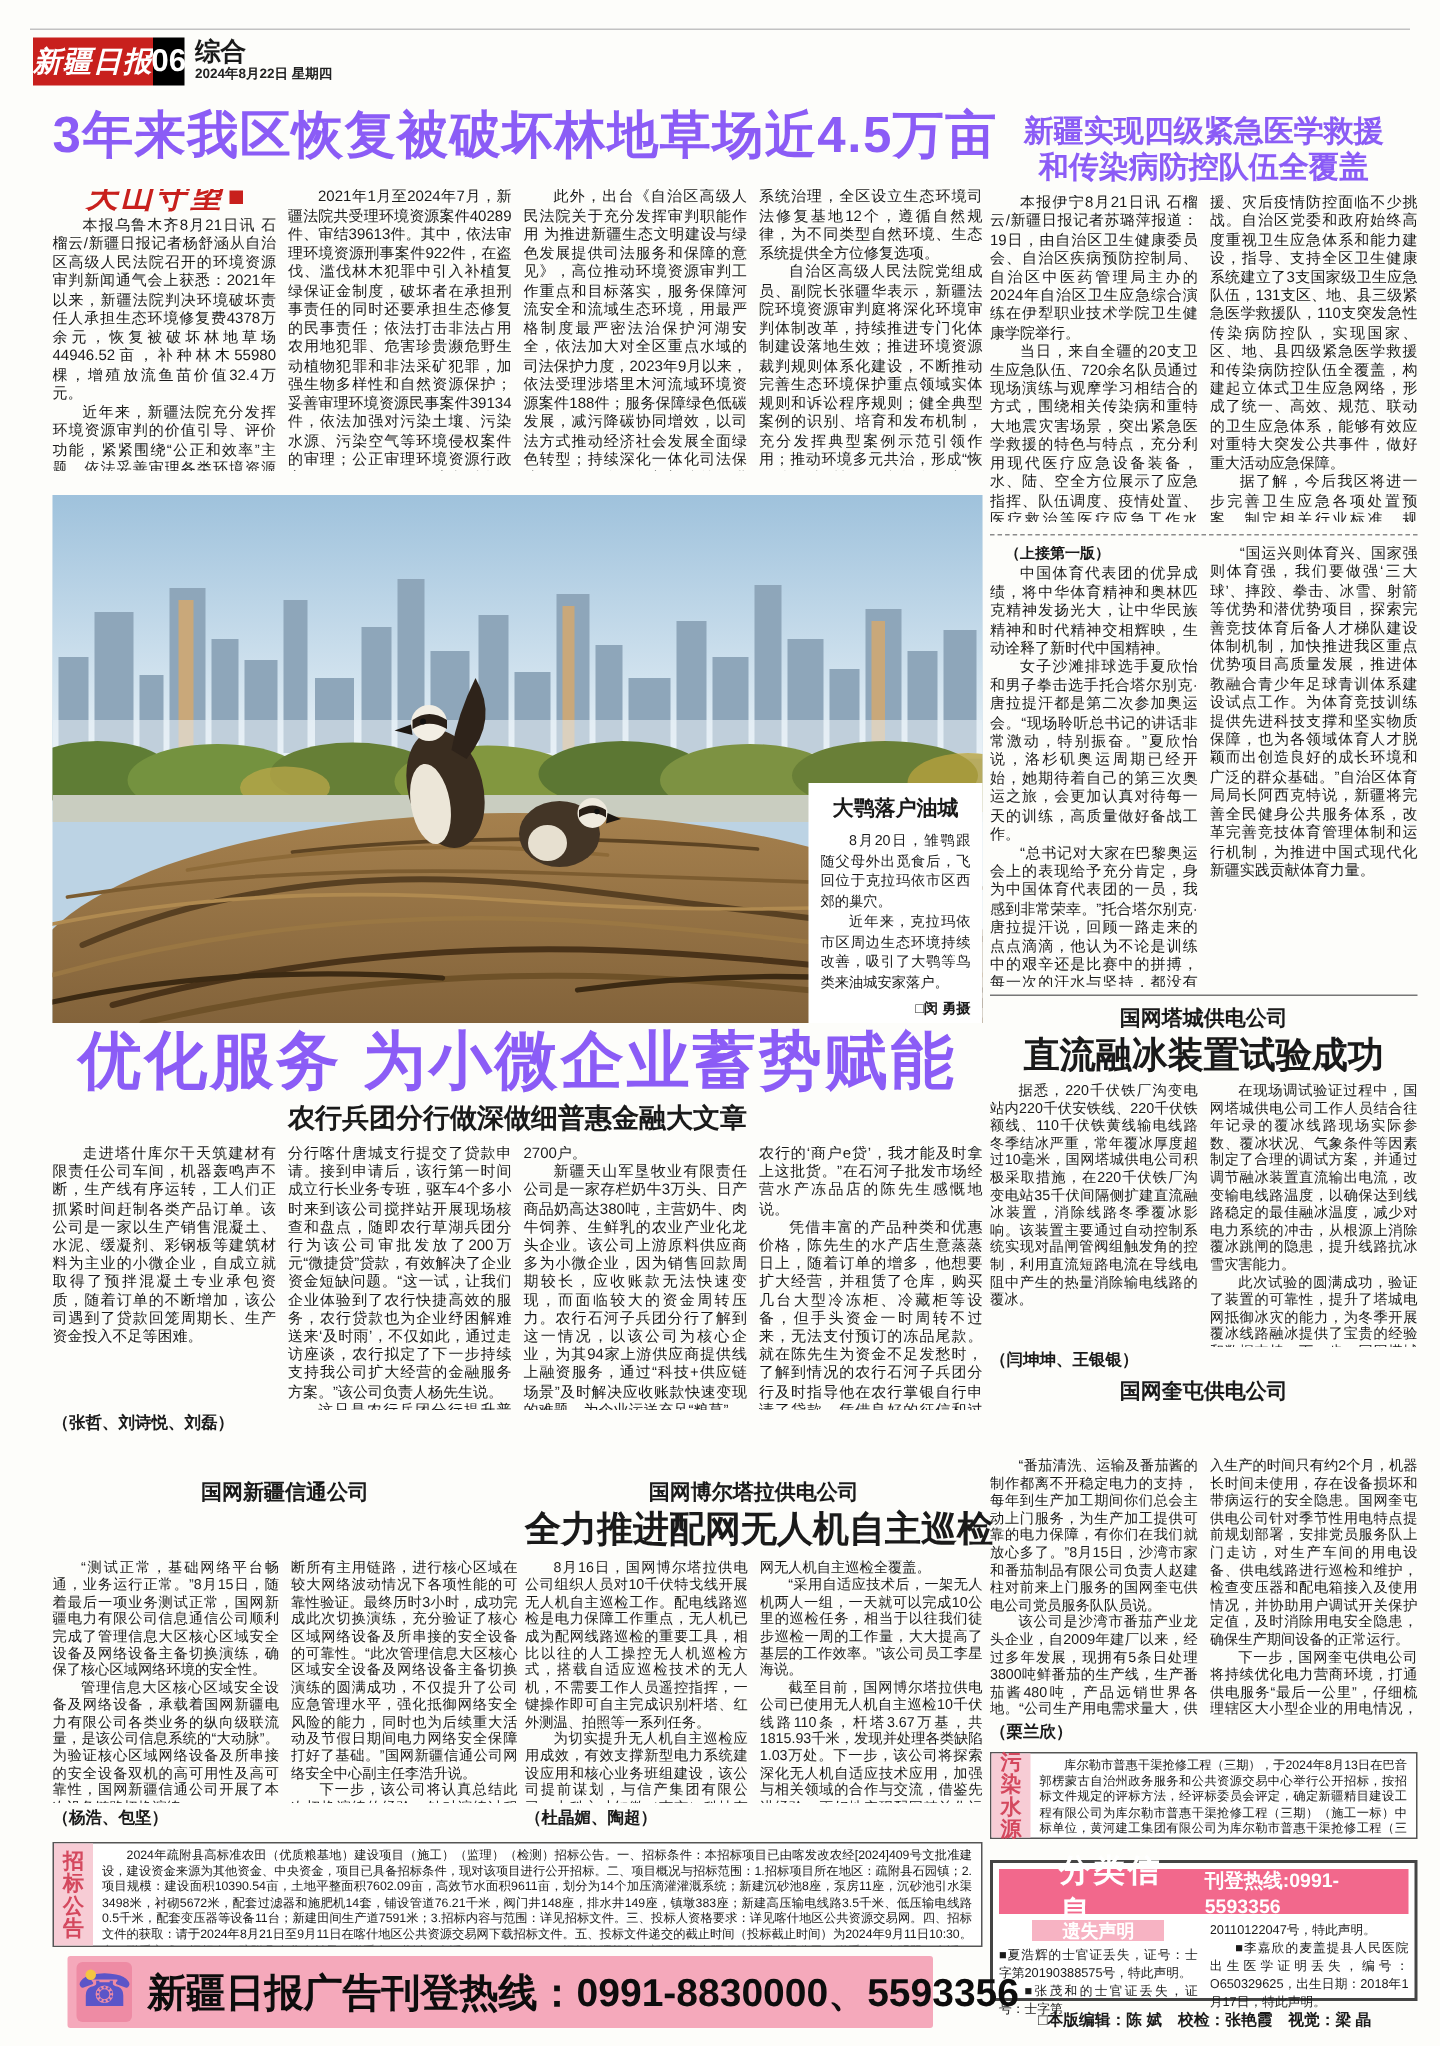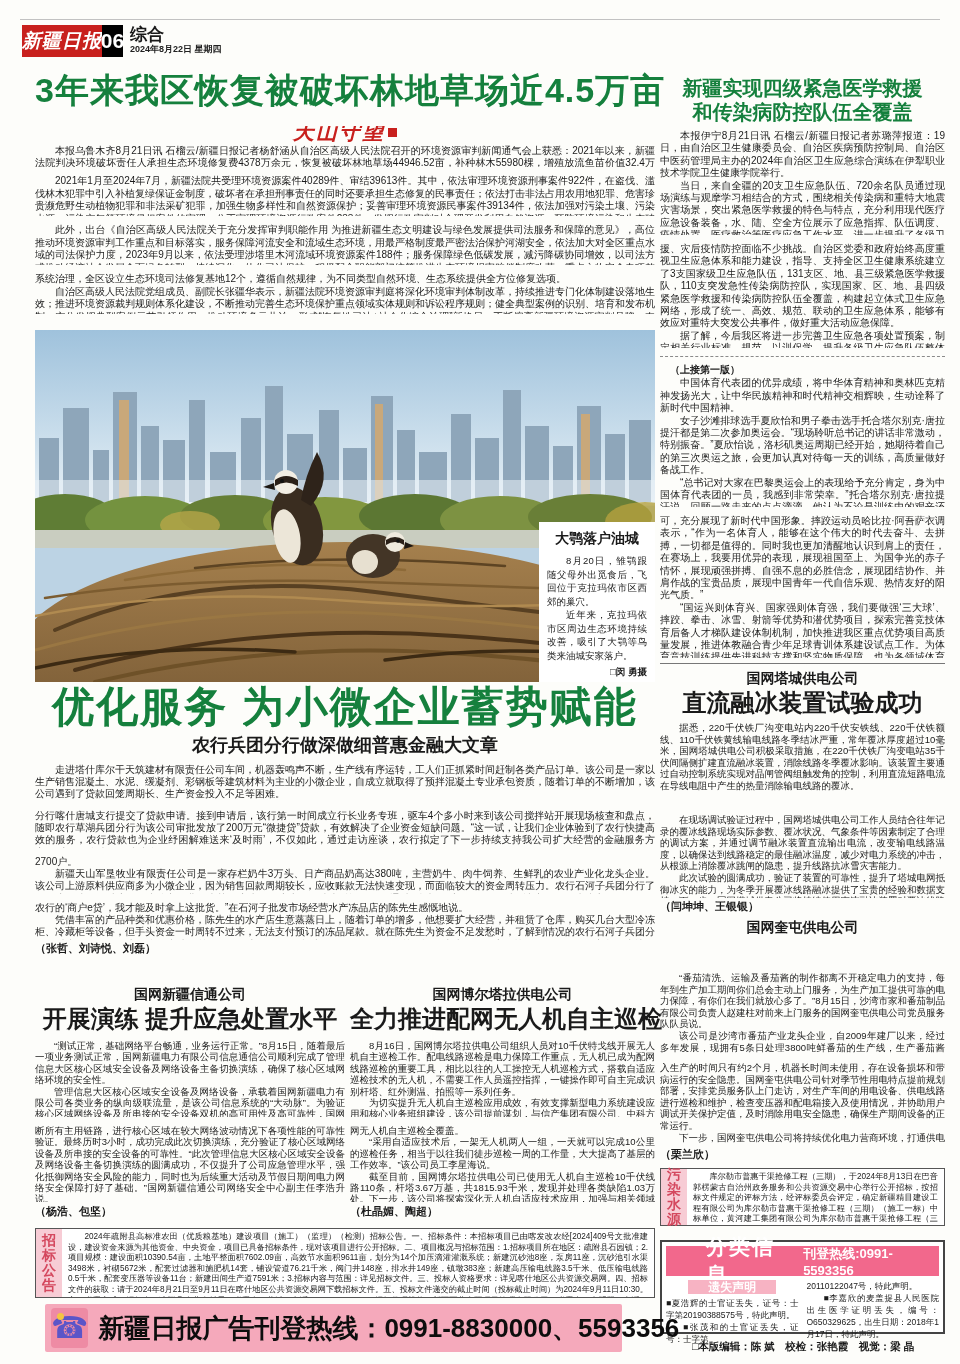--- a/index.html
+++ b/index.html
@@ -11,29 +11,29 @@
   .topline{position:absolute;left:20px;top:19px;width:920px;height:1px;background:#c2c2c2;}
   .masthead{position:absolute;left:22px;top:25px;display:flex;align-items:stretch;height:32px;}
   .logo{width:80px;background:#c8201d;color:#fff;font-weight:900;font-style:italic;
         font-size:19px;display:flex;align-items:center;justify-content:center;letter-spacing:1px;}
   .pageno{width:21px;background:#000000;color:#fff;font-weight:700;font-size:21px;
         display:flex;align-items:center;justify-content:center;}
   .sec{margin-left:7px;display:flex;flex-direction:column;justify-content:space-between;padding:1px 0;}
   .secname{font-size:17px;font-weight:900;line-height:17px;}
   .date{font-size:9px;color:#222;font-weight:700;}
   
-  .headline{position:absolute;font-weight:900;text-align:center;color:#15803d;white-space:nowrap;}
+  .headline{position:absolute;font-weight:900;text-align:center;color:#8b5cf6;white-space:nowrap;}
   #lead-headline{left:35px;top:70px;width:620px;font-size:34px;line-height:40px;letter-spacing:1px;}
   #med-headline{left:660px;top:76px;width:285px;font-size:20px;line-height:24px;}
   #fin-headline{left:35px;top:684px;width:620px;font-size:42px;line-height:46px;letter-spacing:2px;}
   #fin-sub{left:35px;top:733px;width:620px;font-size:18px;font-weight:600;text-align:center;}
   .org{position:absolute;font-size:14px;font-weight:900;text-align:center;}
   .art-head{position:absolute;font-weight:900;text-align:center;white-space:nowrap;}
   
-  .cols{position:absolute;display:flex;gap:8px;overflow:hidden;flex-direction:column;}
+  .cols{position:absolute;display:flex;gap:8px;overflow:hidden;}
   .cols>div{flex:1;overflow:hidden;}
   #lead-cols{left:35px;top:126px;width:620px;height:188px;font-size:10px;line-height:12.5px;}
   #med-cols{left:660px;top:130px;width:285px;height:218px;font-size:10px;line-height:12.4px;}
   #jump-cols{left:660px;top:364px;width:285px;height:294px;font-size:10px;line-height:12.4px;}
   #tc-cols{left:660px;top:722px;width:285px;height:176px;font-size:9.5px;line-height:11.6px;}
   #kt-cols{left:660px;top:972px;width:285px;height:172px;font-size:9.5px;line-height:11.6px;}
   #fin-cols{left:35px;top:764px;width:620px;height:176px;font-size:10px;line-height:12.2px;}
   #xt-cols{left:35px;top:1040px;width:310px;height:162px;font-size:9.5px;line-height:11.4px;}
   #bt-cols{left:350px;top:1040px;width:305px;height:162px;font-size:9.5px;line-height:11.4px;}
   .jtag{font-weight:900;text-indent:1em;margin-bottom:1px;}
@@ -249,21 +249,20 @@
     <div>
       <p class="jtag">（上接第一版）</p>
       <div>
           <p>中国体育代表团的优异成绩，将中华体育精神和奥林匹克精神发扬光大，让中华民族精神和时代精神交相辉映，生动诠释了新时代中国精神。</p>
           <p>女子沙滩排球选手夏欣怡和男子拳击选手托合塔尔别克·唐拉提汗都是第二次参加奥运会。“现场聆听总书记的讲话非常激动，特别振奋。”夏欣怡说，洛杉矶奥运周期已经开始，她期待着自己的第三次奥运之旅，会更加认真对待每一天的训练，高质量做好备战工作。</p>
           <p>“总书记对大家在巴黎奥运会上的表现给予充分肯定，身为中国体育代表团的一员，我感到非常荣幸。”托合塔尔别克·唐拉提汗说，回顾一路走来的点点滴滴，他认为不论是训练中的艰辛还是比赛中的拼搏，每一次的汗水与坚持，都没有白费，“未来的路还很长，我会牢记总书记的殷殷嘱托，继续严格要求自己，提升技术水平，积极备战即将到来的比赛，争取取得更好成绩。”</p>
         </div>
     </div>
     <div>
         <div>
-          <p style="text-indent: 0px;">可，充分展现了新时代中国形象。摔跤运动员哈比拉·阿吾萨衣调表示，“作为一名体育人，能够在这个伟大的时代去奋斗、去拼搏，一切都是值得的。同时我也更加清醒地认识到肩上的责任，在赛场上，我要用优异的表现，展现祖国至上、为国争光的赤子情怀，展现顽强拼搏、自强不息的必胜信念，展现团结协作、并肩作战的宝贵品质，展现中国青年一代自信乐观、热情友好的阳光气质。”</p>
           <p>“国运兴则体育兴、国家强则体育强，我们要做强‘三大球’、摔跤、拳击、冰雪、射箭等优势和潜优势项目，探索完善竞技体育后备人才梯队建设体制机制，加快推进我区重点优势项目高质量发展，推进体教融合青少年足球青训体系建设试点工作。为体育竞技训练提供先进科技支撑和坚实物质保障，也为各领域体育人才脱颖而出创造良好的成长环境和广泛的群众基础。”自治区体育局局长阿西克特说，新疆将完善全民健身公共服务体系，改革完善竞技体育管理体制和运行机制，为推进中国式现代化新疆实践贡献体育力量。</p>
         </div>
       </div>
   </div>
 
   <div class="rule" style="left:660px;top:663px;width:285px;"></div>
 
   <div class="org" style="left:660px;top:670px;width:285px;">国网塔城供电公司</div>
   <div class="art-head" style="left:660px;top:687px;width:285px;font-size:24px;">直流融冰装置试验成功</div>
   <div id="tc-cols" class="cols">
@@ -321,21 +320,20 @@
     <div>
         <div>
           <p style="text-indent: 0px;">农行的‘商户e贷’，我才能及时拿上这批货。”在石河子批发市场经营水产冻品店的陈先生感慨地说。</p>
           <p>凭借丰富的产品种类和优惠价格，陈先生的水产店生意蒸蒸日上，随着订单的增多，他想要扩大经营，并租赁了仓库，购买几台大型冷冻柜、冷藏柜等设备，但手头资金一时周转不过来，无法支付预订的冻品尾款。就在陈先生为资金不足发愁时，了解到情况的农行石河子兵团分行及时指导他在农行掌银自行申请了贷款，凭借良好的征信和过硬的口碑，25万元贷款资金快速到账，这笔贷款解了他的燃眉之急，也让他的水产冻品生意更加红火。</p>
         </div>
       </div>
   </div>
   <div class="byline" style="left:35px;top:941px;width:620px;">（张哲、刘诗悦、刘磊）</div>
 
   <div class="org" style="left:35px;top:986px;width:310px;">国网新疆信通公司</div>
-  <div class="art-head" style="left:35px;top:1003px;width:310px;font-size:24px;">开展演练  提升应急处置水平</div>
   <div id="xt-cols" class="cols">
     <div>
         <div>
           <p>“测试正常，基础网络平台畅通，业务运行正常。”8月15日，随着最后一项业务测试正常，国网新疆电力有限公司信息通信公司顺利完成了管理信息大区核心区域安全设备及网络设备主备切换演练，确保了核心区域网络环境的安全性。</p>
           <p>管理信息大区核心区域安全设备及网络设备，承载着国网新疆电力有限公司各类业务的纵向级联流量，是该公司信息系统的“大动脉”。为验证核心区域网络设备及所串接的安全设备双机的高可用性及高可靠性，国网新疆信通公司开展了本次设备链路切换演练。</p>
         </div>
       </div>
     <div>
         <div>
           <p style="text-indent: 0px;">断所有主用链路，进行核心区域在较大网络波动情况下各项性能的可靠性验证。最终历时3小时，成功完成此次切换演练，充分验证了核心区域网络设备及所串接的安全设备的可靠性。“此次管理信息大区核心区域安全设备及网络设备主备切换演练的圆满成功，不仅提升了公司应急管理水平，强化抵御网络安全风险的能力，同时也为后续重大活动及节假日期间电力网络安全保障打好了基础。”国网新疆信通公司网络安全中心副主任李浩升说。</p>

